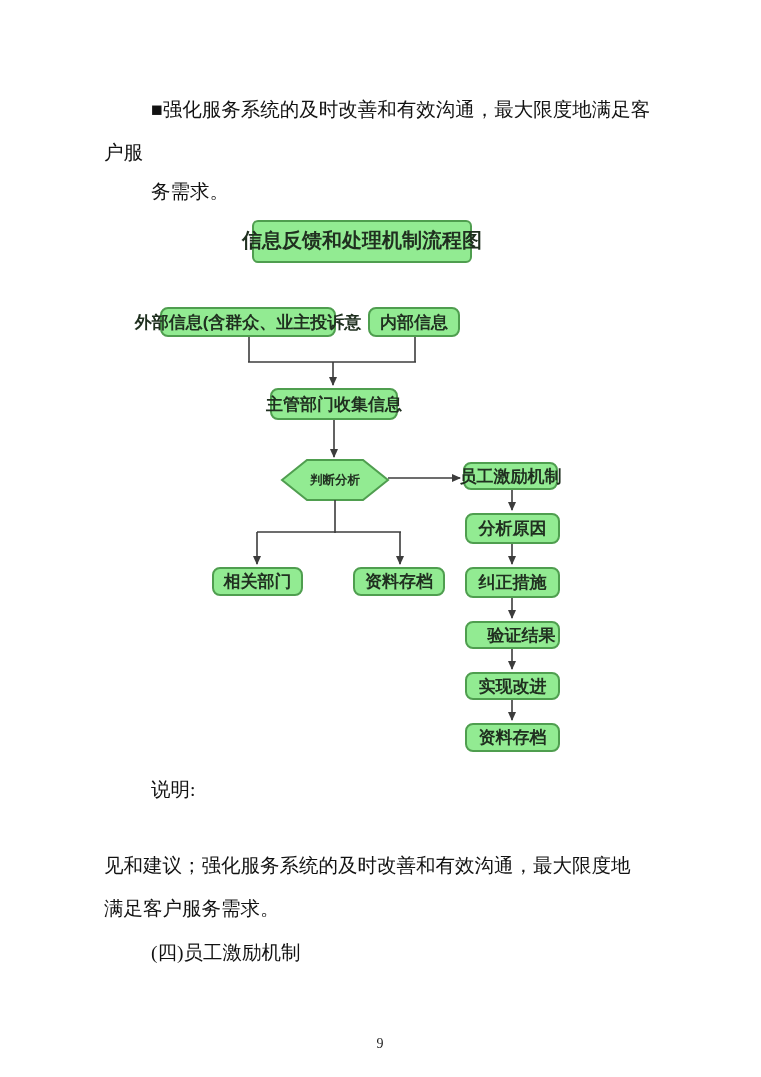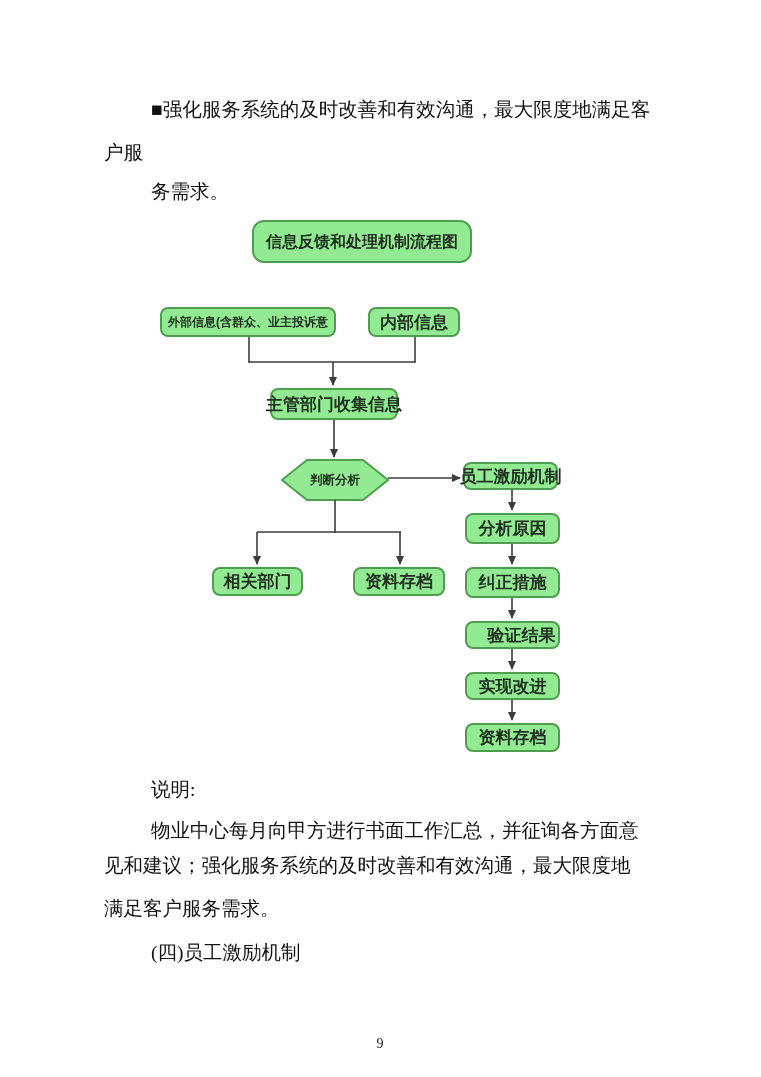--- a/index.html
+++ b/index.html
@@ -23,22 +23,22 @@
 
   .node {
     position:absolute; display:flex; align-items:center; justify-content:center;
     background:var(--node-fill,#90EE90);
     border:2px solid var(--node-border,#4f9e4f);
     border-radius:8px;
     font-family:"Liberation Sans","DejaVu Sans",sans-serif;
     font-weight:700; font-size:17px; color:var(--node-text,#203020);
     white-space:nowrap; line-height:1;
   }
-  .node.title-node { font-size:16px; border-radius:12px; }
-  .node.small-text { font-size:12px; }
+  .node.title-node { font-size:20px; border-radius:6px;font-family:Liberation Mono, monospace; }
+  .node.small-text { font-size:17px; }
   .hex-label {
     position:absolute; display:flex; align-items:center; justify-content:center;
     font-family:"Liberation Sans","DejaVu Sans",sans-serif;
     font-weight:700; font-size:12.5px; color:var(--node-text,#203020);
     white-space:nowrap; background:transparent;
   }
   .page-number {
     position:absolute; left:0; right:0; top:1036px; text-align:center;
     font-size:14px; color:#222;
   }
@@ -92,19 +92,18 @@
     <div class="node" style="left:365px; top:303px; width:95px;  height:31px;">分析原因</div>
     <div class="node" style="left:112px; top:357px; width:91px;  height:29px;">相关部门</div>
     <div class="node" style="left:253px; top:357px; width:92px;  height:29px;">资料存档</div>
     <div class="node" style="left:365px; top:357px; width:95px;  height:31px;">纠正措施</div>
     <div class="node" style="left:365px; top:411px; width:95px;  height:28px;padding-left:18px;">验证结果</div>
     <div class="node" style="left:365px; top:462px; width:95px;  height:28px;">实现改进</div>
     <div class="node" style="left:365px; top:513px; width:95px;  height:29px;">资料存档</div>
   </div>
 
   <p class="body-line indent" style="top:778px">说明:</p>
-  <p class="body-line indent" style="top:819px">物业中心每月向甲方进行书面工作汇总，并征询各方面意</p>
   <p class="body-line" style="top:854px">见和建议；强化服务系统的及时改善和有效沟通，最大限度地</p>
   <p class="body-line" style="top:897px">满足客户服务需求。</p>
   <p class="body-line indent" style="top:941px">(四)员工激励机制</p>
 
   <div class="page-number">9</div>
 </div>
 
 </body></html>

